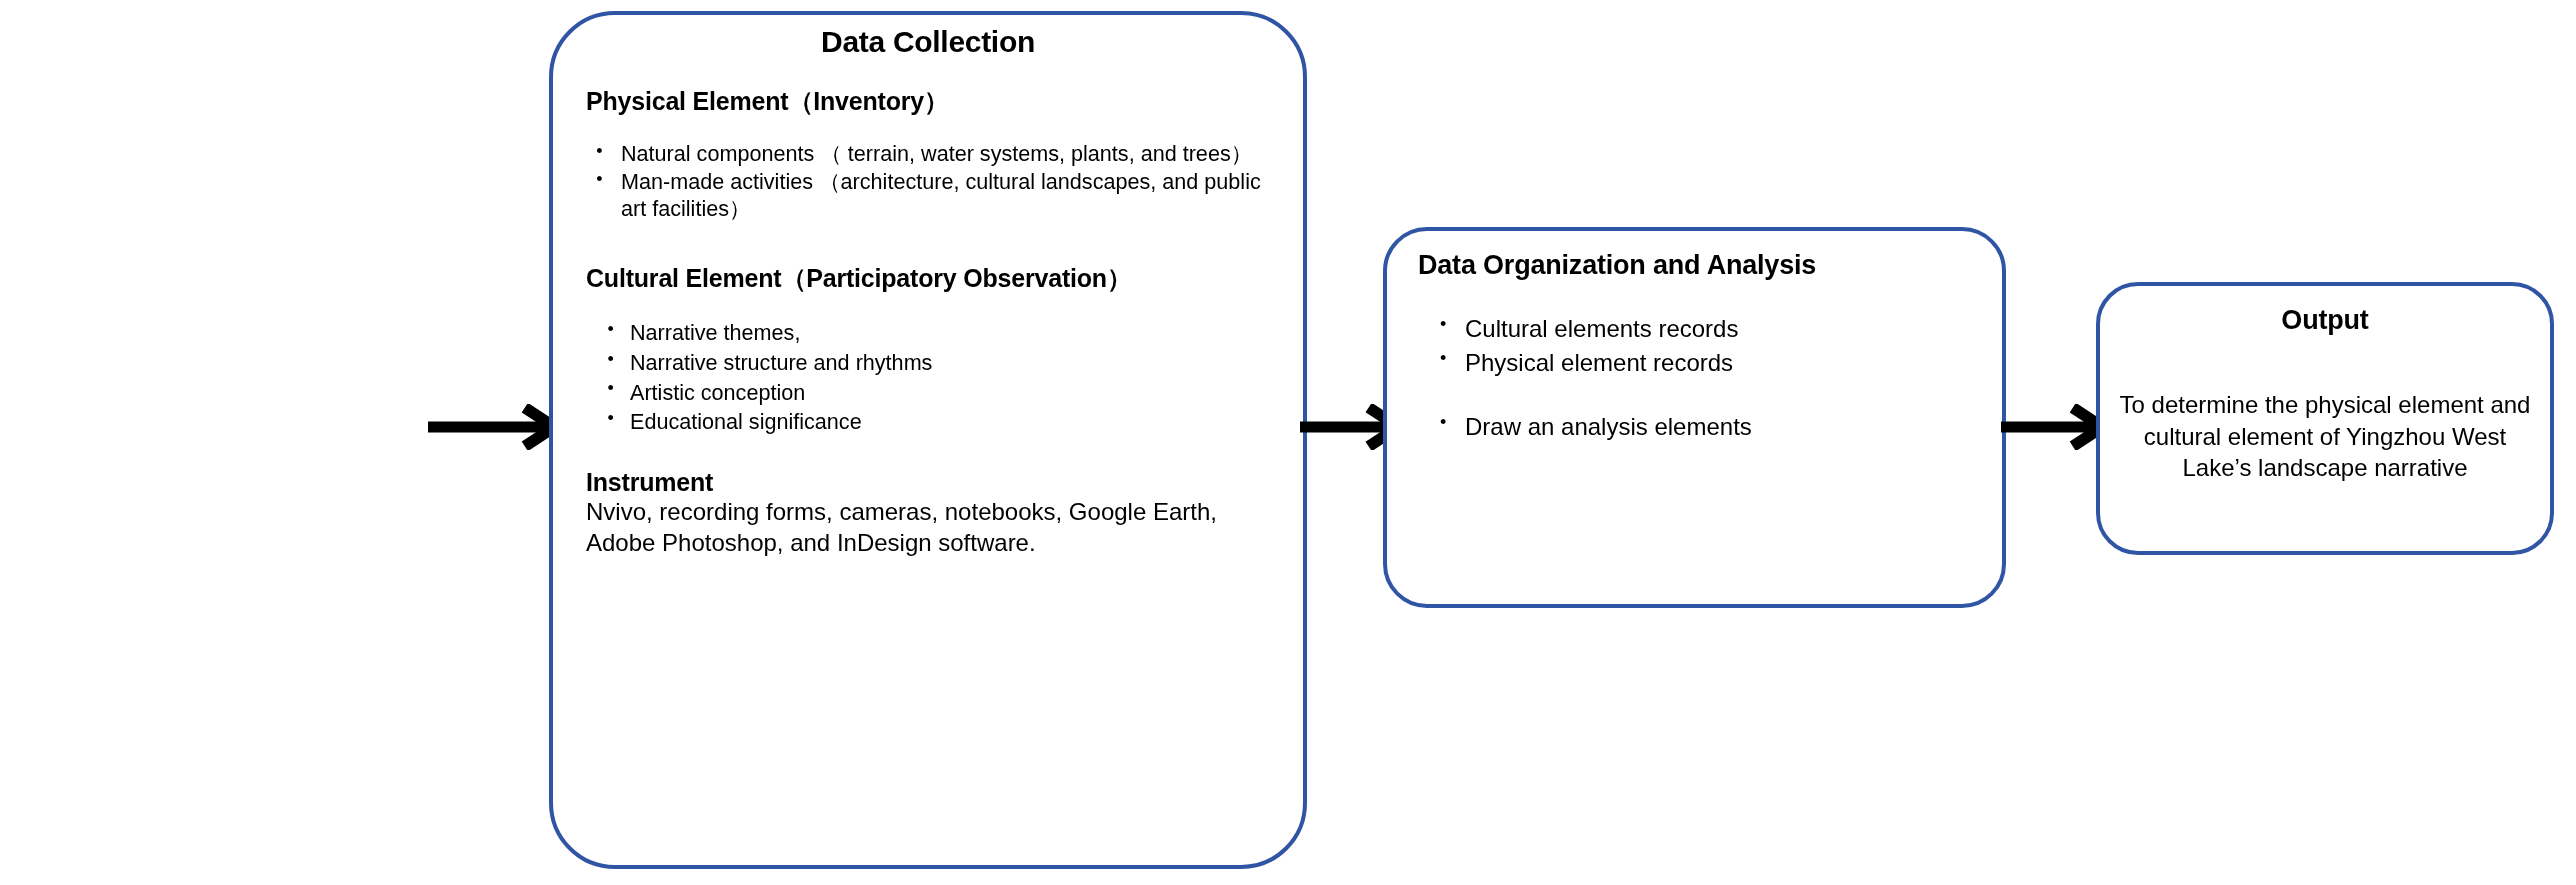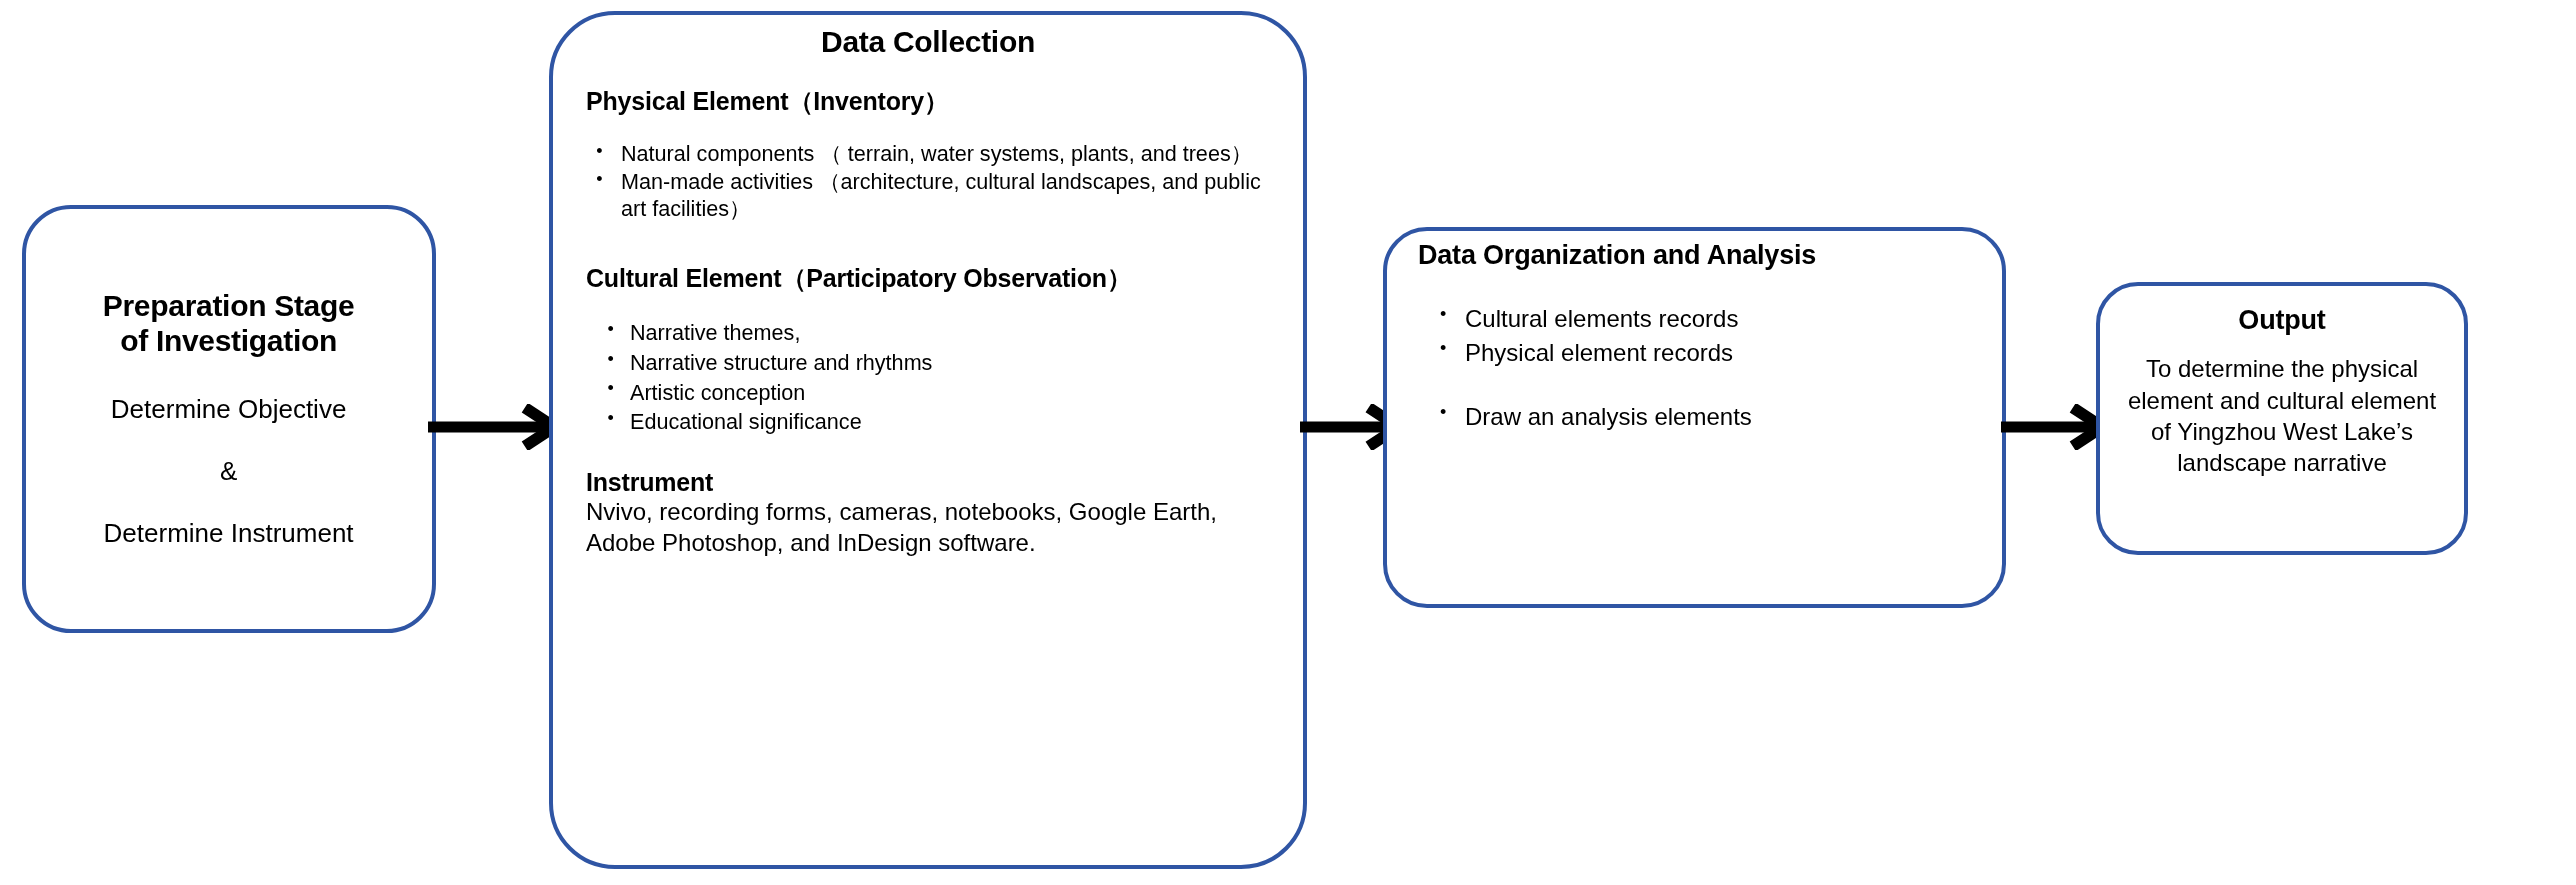--- a/index.html
+++ b/index.html
@@ -117,21 +117,21 @@
     line-height: 1.27;
   }
 
   
   #box-org {
     left: 1383px;
     top: 227px;
     width: 623px;
     height: 381px;
     border-radius: 44px;
-    padding: 3px 23px;
+    padding: 13px 23px;
   }
   #box-org .head {
     font-size: 27px;
     font-weight: bold;
     letter-spacing: -0.2px;
     margin-left: 8px;
     margin-top: 5.7px;
   }
   #box-org .blist li {
     font-size: 24px;
@@ -140,28 +140,29 @@
     margin-bottom: 3.4px;
   }
   #box-org .blist li::before {
     left: 30px;
   }
 
   
   #box-output {
     left: 2096px;
     top: 282px;
-    width: 372px;
+    width: 458px;
     height: 273px;
     border-radius: 42px;
     display: flex;
     flex-direction: column;
     align-items: center;
     justify-content: flex-start;
     padding: 19.4px 19.4px;
+    gap: 36px;
   }
   #box-output .head {
     font-size: 27px;
     font-weight: bold;
     text-align: center;
     letter-spacing: -0.2px;
   }
   #box-output .body {
     font-size: 24px;
     text-align: center;
@@ -178,32 +179,20 @@
 
   #arrow-1 { left: 428px; top: 404px;  width: 131px; }
   #arrow-2 { left: 1300px; top: 404px; width: 103px; }
   #arrow-3 { left: 2001px; top: 404px; width: 106px; }
 </style>
 </head>
 <body>
 
 <div id="canvas">
 
-  <div class="flow-box" id="box-prep">
-    <div class="title">
-      <div>Preparation Stage</div>
-      <div>of Investigation</div>
-    </div>
-    <div class="gap-a"></div>
-    <div class="sub">Determine Objective</div>
-    <div class="gap-b"></div>
-    <div class="sub">&amp;</div>
-    <div class="gap-b"></div>
-    <div class="sub">Determine Instrument</div>
-  </div>
 
   <div class="arrow" id="arrow-1">
     <svg width="131" height="46" viewBox="0 0 230 80" aria-hidden="true">
       <line x1="0" y1="40" x2="212" y2="40" stroke="#000000" stroke-width="19"></line>
       <polyline points="170,6 222,40 170,74" fill="none" stroke="#000000" stroke-width="20" stroke-linecap="butt" stroke-linejoin="miter"></polyline>
     </svg>
   </div>
 
   <div class="flow-box" id="box-collection">
     <div class="head">Data Collection</div>

